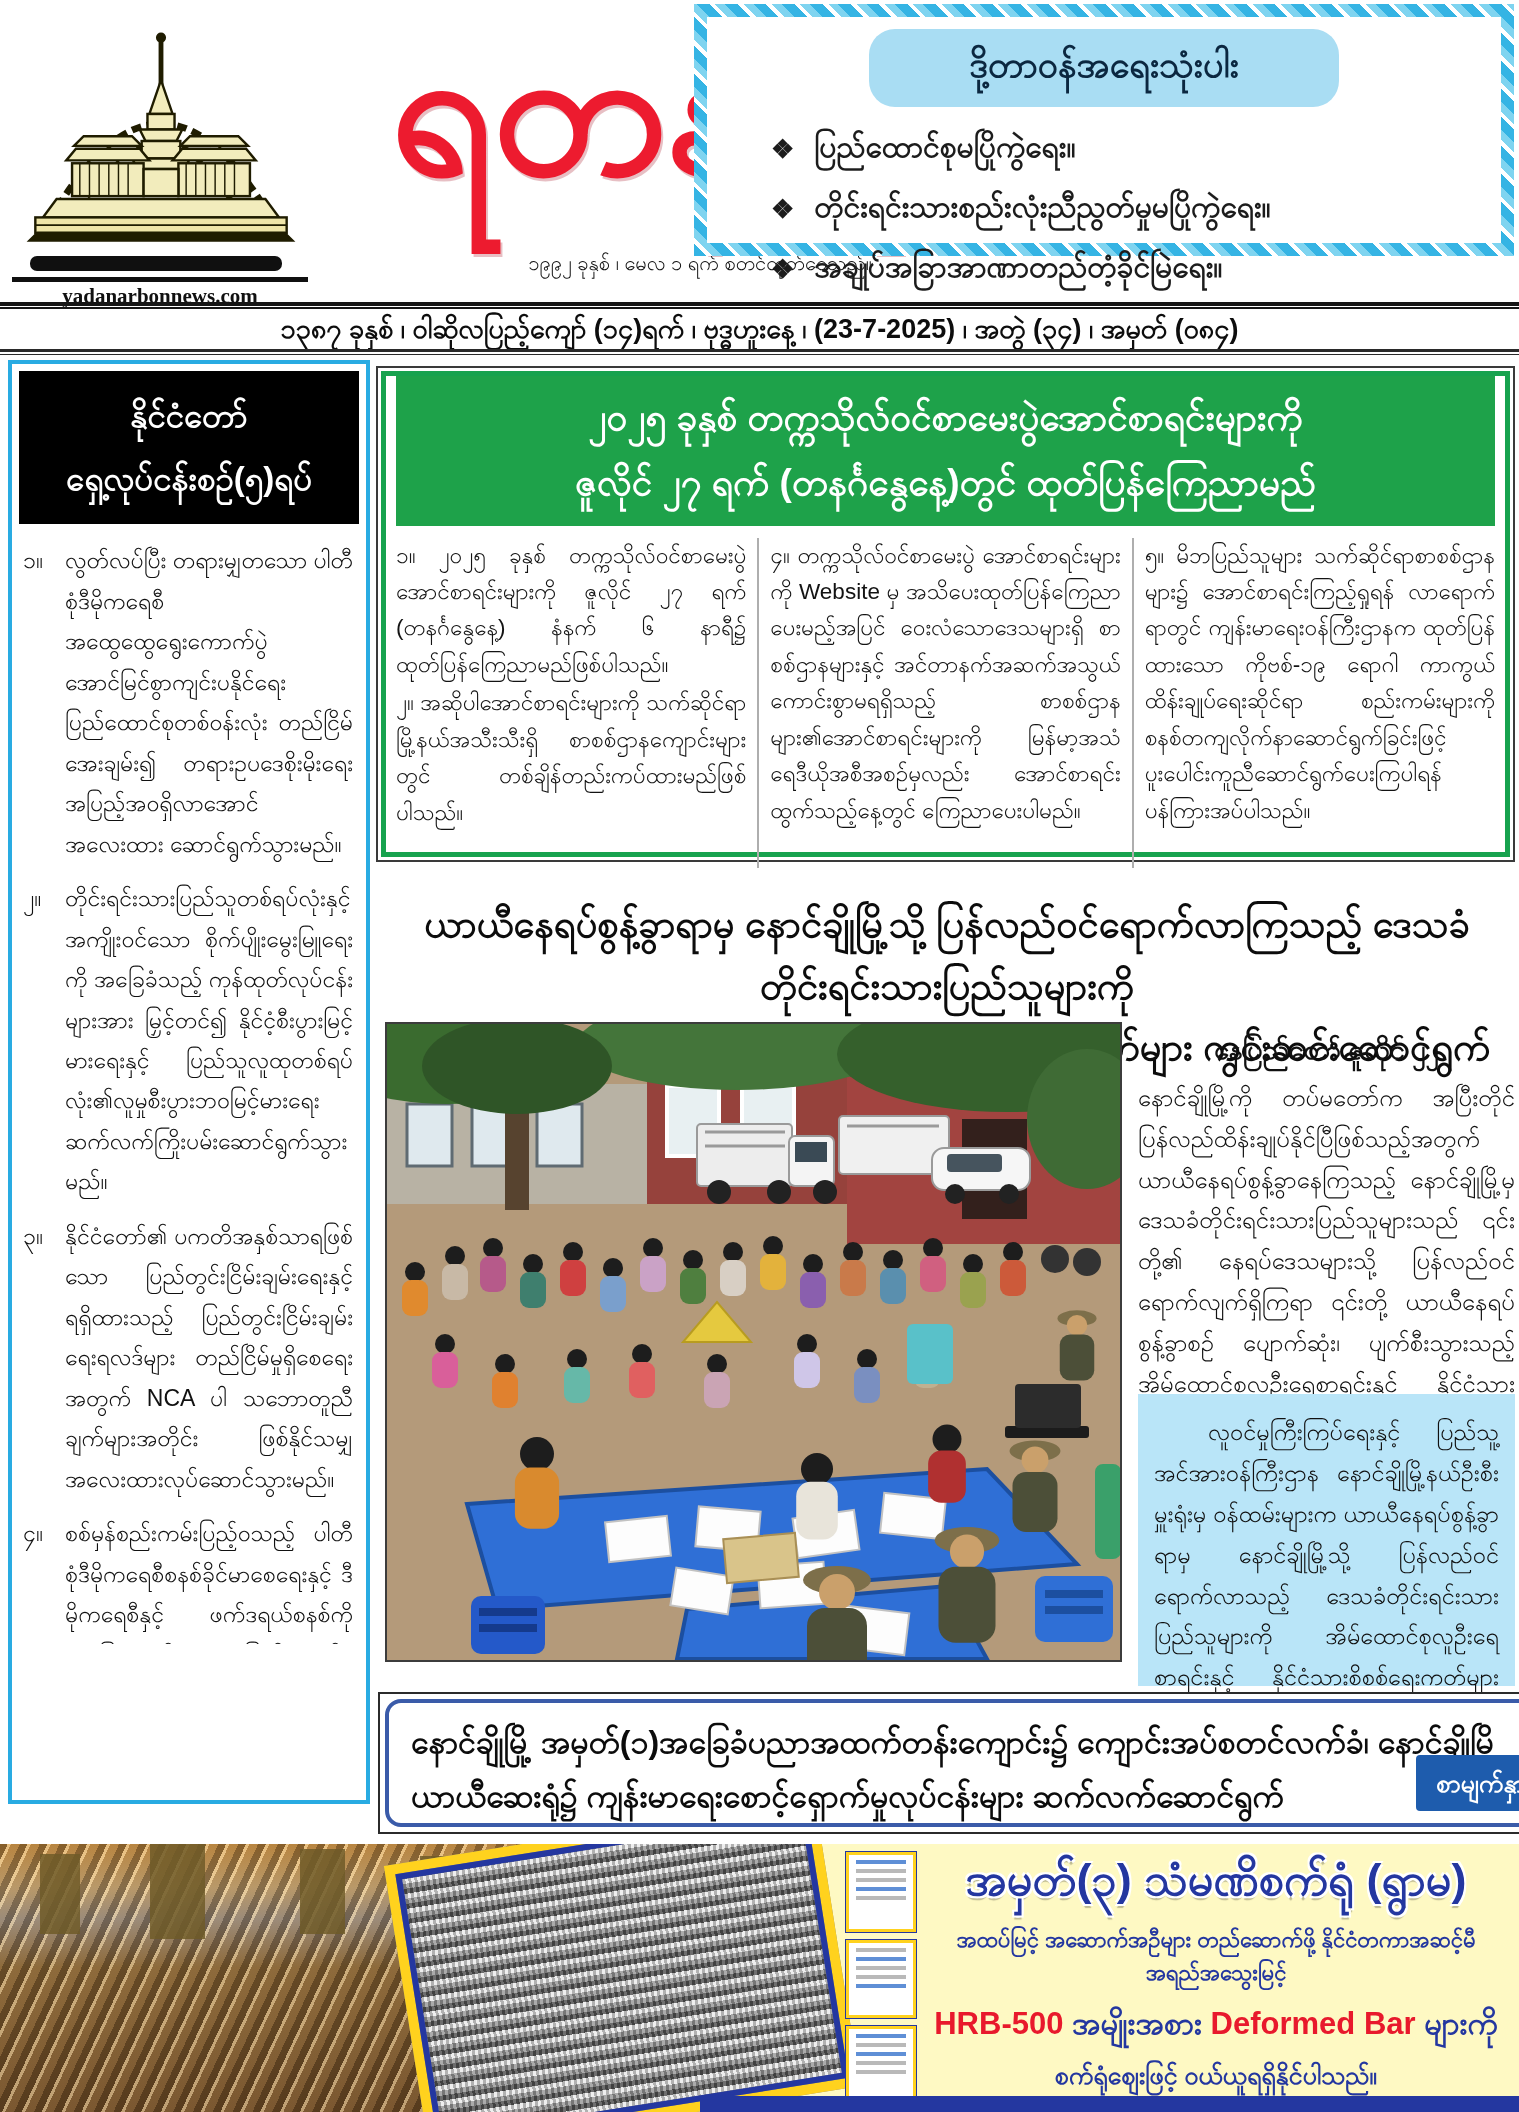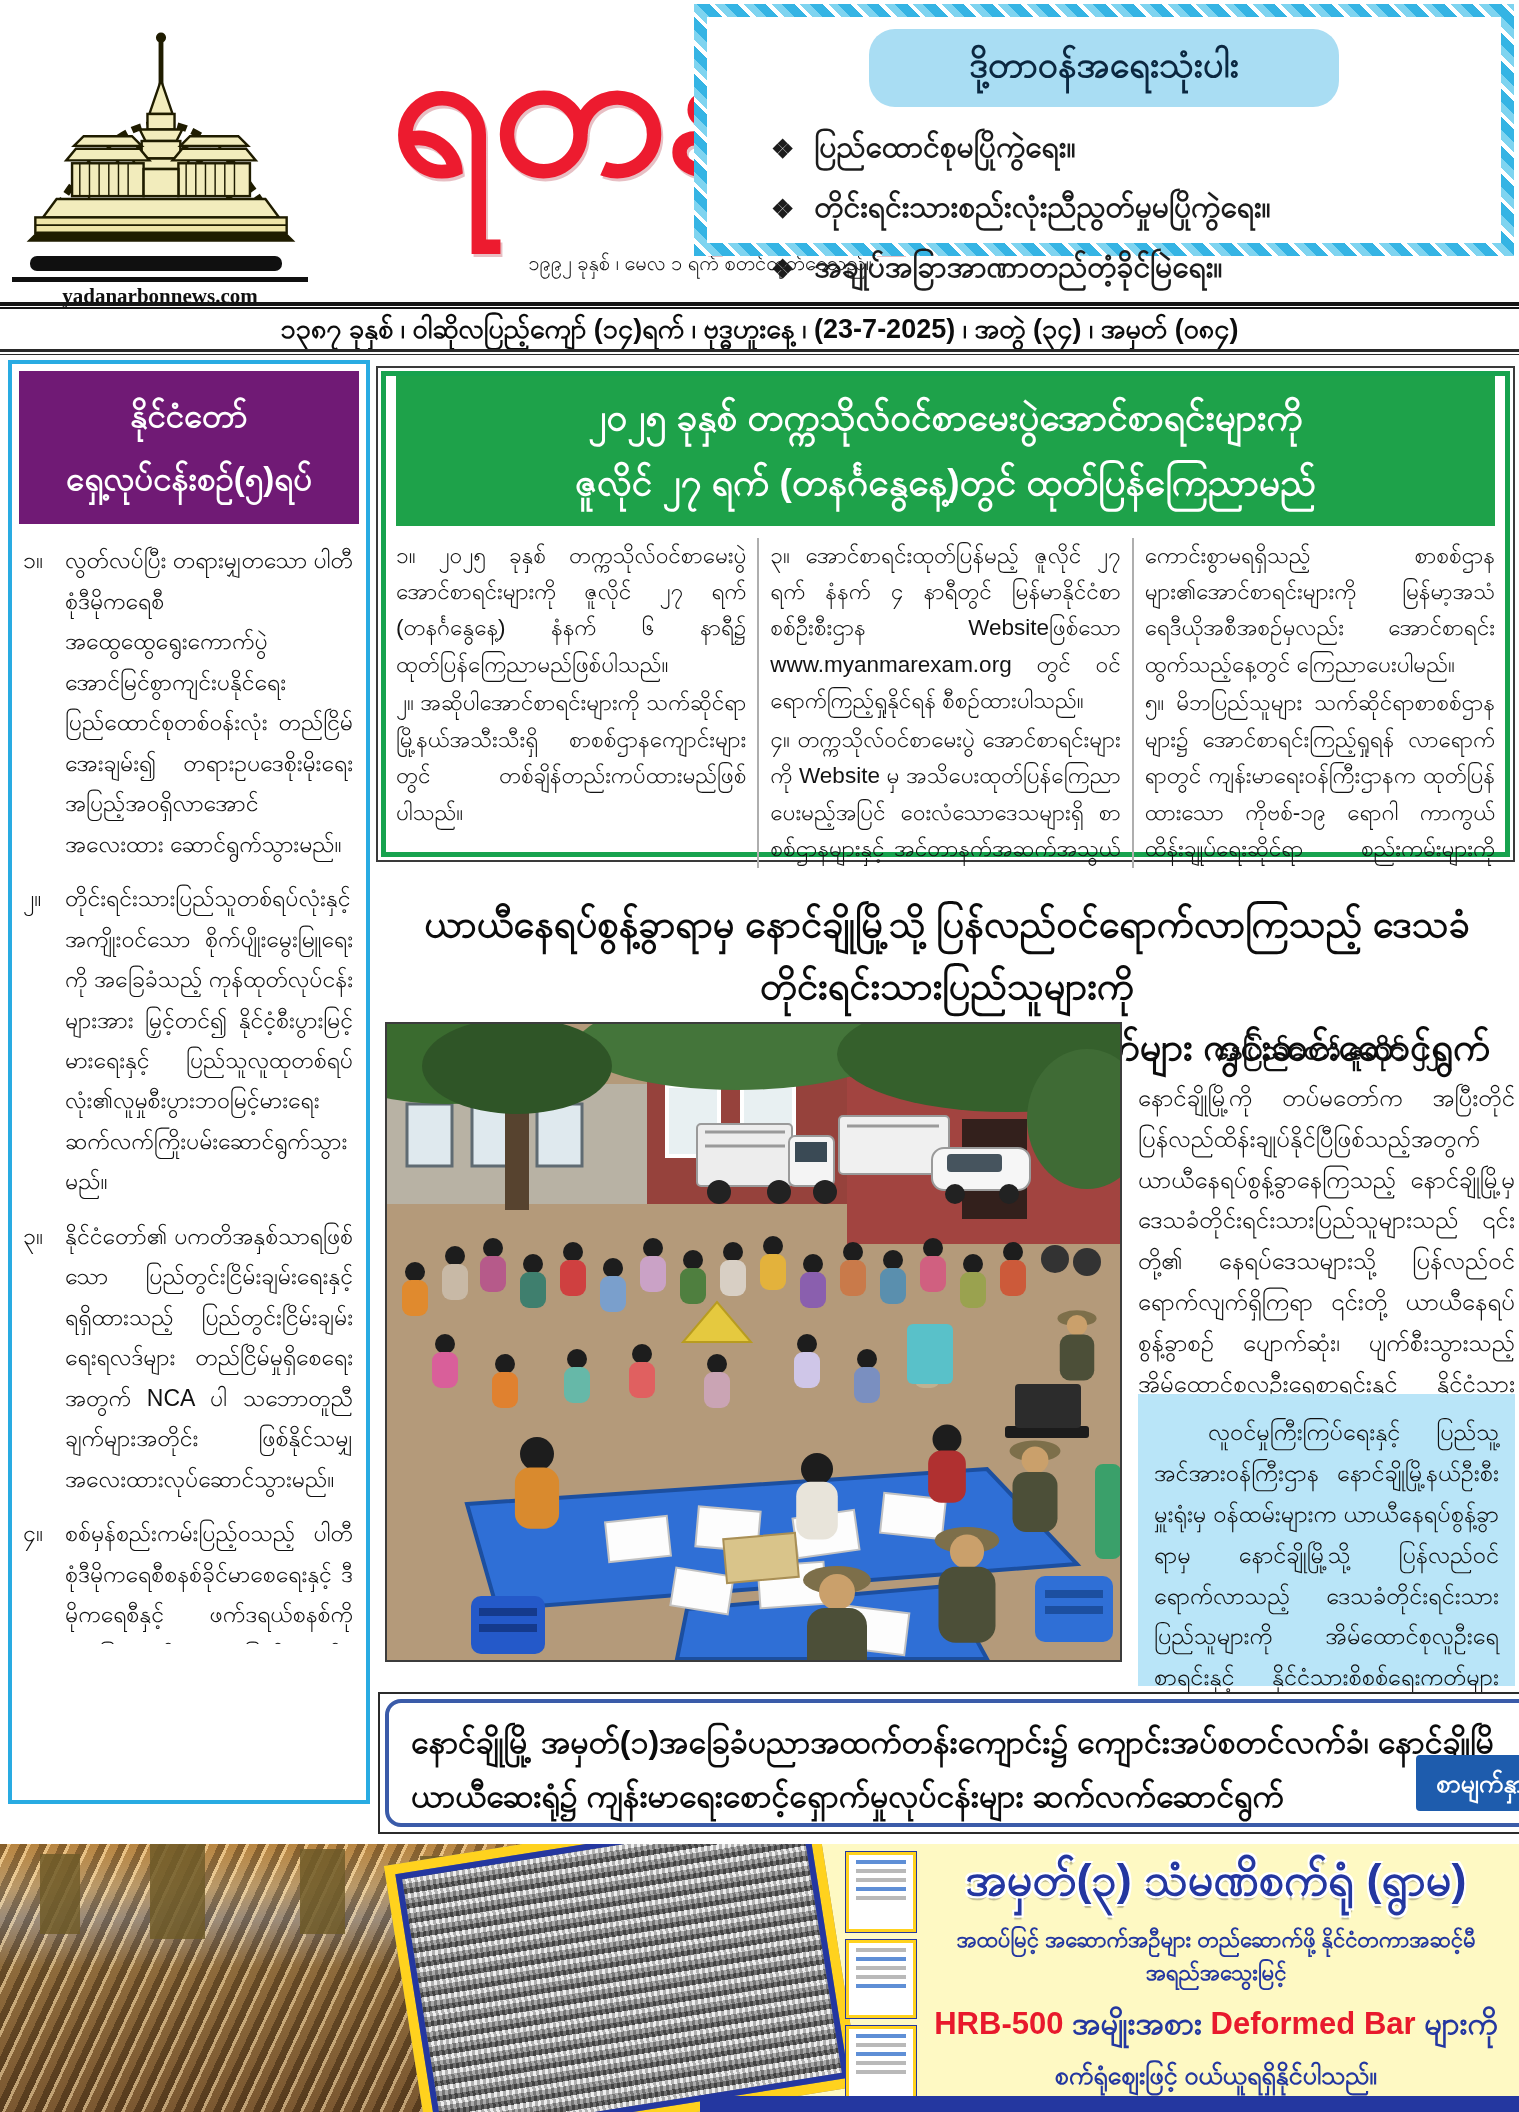--- a/index.html
+++ b/index.html
@@ -30,21 +30,21 @@
   .rule-a{position:absolute;left:0;top:302px;width:1519px;height:7px;
           border-top:4px solid #161616;border-bottom:2px solid #161616;}
   .date-bar{position:absolute;left:0;top:311px;width:1519px;text-align:center;
             font-size:27px;font-weight:bold;color:#0d0d0d;}
   .rule-b{position:absolute;left:0;top:349px;width:1519px;height:6px;
           border-top:3px solid #2a2a2a;border-bottom:1px solid #2a2a2a;}
 
   
   .sac-box{position:absolute;left:8px;top:360px;width:362px;height:1444px;
            border:4px solid #29ABE2;background:#fff;padding:7px;}
-  .sac-head{background:#701a75;color:#fff;text-align:center;font-weight:bold;
+  .sac-head{background:#000000;color:#fff;text-align:center;font-weight:bold;
             font-size:33px;line-height:1.9;padding:14px 16px;}
   .sac-body{padding:16px 6px 0 4px;height:1120px;overflow:hidden;}
   .sac-item{display:flex;margin-bottom:14px;font-size:23px;line-height:1.76;text-align:justify;}
   .sac-item .num{flex:0 0 42px;}
   .sac-item .txt{flex:1;}
 
   
   .exam-outer{position:absolute;left:376px;top:366px;width:1139px;height:496px;
               border:2px solid #3a3a3a;padding:3px;background:#fff;}
   .exam-inner{border:5px solid #17A24E;height:100%;padding:0 10px;}
@@ -213,21 +213,20 @@
 
   <div class="exam-outer">
     <div class="exam-inner">
       <div class="exam-head">
         <div>၂၀၂၅ ခုနှစ် တက္ကသိုလ်ဝင်စာမေးပွဲအောင်စာရင်းများကို</div>
         <div>ဇူလိုင် ၂၇ ရက် (တနင်္ဂနွေနေ့)တွင် ထုတ်ပြန်ကြေညာမည်</div>
       </div>
       <div class="exam-cols">
         <p>၁။  ၂၀၂၅ ခုနှစ် တက္ကသိုလ်ဝင်စာမေးပွဲအောင်စာရင်းများကို ဇူလိုင် ၂၇ ရက် (တနင်္ဂနွေနေ့) နံနက် ၆ နာရီ၌ ထုတ်ပြန်ကြေညာမည်ဖြစ်ပါသည်။</p>
         <p>၂။  အဆိုပါအောင်စာရင်းများကို သက်ဆိုင်ရာမြို့နယ်အသီးသီးရှိ စာစစ်ဌာနကျောင်းများတွင် တစ်ချိန်တည်းကပ်ထားမည်ဖြစ်ပါသည်။</p>
-        <p>၃။  အောင်စာရင်းထုတ်ပြန်မည့် ဇူလိုင် ၂၇ ရက် နံနက် ၄ နာရီတွင် မြန်မာနိုင်ငံစာစစ်ဦးစီးဌာန Websiteဖြစ်သော www.myanmarexam.org တွင် ဝင်ရောက်ကြည့်ရှုနိုင်ရန် စီစဉ်ထားပါသည်။</p>
         <p>၄။  တက္ကသိုလ်ဝင်စာမေးပွဲ အောင်စာရင်းများကို Website မှ အသိပေးထုတ်ပြန်ကြေညာပေးမည့်အပြင် ဝေးလံသောဒေသများရှိ စာစစ်ဌာနများနှင့် အင်တာနက်အဆက်အသွယ် ကောင်းစွာမရရှိသည့် စာစစ်ဌာနများ၏အောင်စာရင်းများကို မြန်မာ့အသံရေဒီယိုအစီအစဉ်မှလည်း အောင်စာရင်းထွက်သည့်နေ့တွင် ကြေညာပေးပါမည်။</p>
         <p>၅။  မိဘပြည်သူများ သက်ဆိုင်ရာစာစစ်ဌာနများ၌ အောင်စာရင်းကြည့်ရှုရန် လာရောက်ရာတွင် ကျန်းမာရေးဝန်ကြီးဌာနက ထုတ်ပြန်ထားသော ကိုဗစ်-၁၉ ရောဂါ ကာကွယ်ထိန်းချုပ်ရေးဆိုင်ရာ စည်းကမ်းများကို စနစ်တကျလိုက်နာဆောင်ရွက်ခြင်းဖြင့် ပူးပေါင်းကူညီဆောင်ရွက်ပေးကြပါရန် ပန်ကြားအပ်ပါသည်။</p>
 
       </div>
     </div>
   </div>
 
   <div class="main-head">
     <div>ယာယီနေရပ်စွန့်ခွာရာမှ နောင်ချိုမြို့သို့ ပြန်လည်ဝင်ရောက်လာကြသည့် ဒေသခံတိုင်းရင်းသားပြည်သူများကို</div>
     <div>အိမ်ထောင်စုလူဦးရေစာရင်းနှင့် နိုင်ငံသားစိစစ်ရေးကတ်များ ကွင်းဆင်းဆောင်ရွက်ထုတ်ပေးလျက်ရှိ</div>

